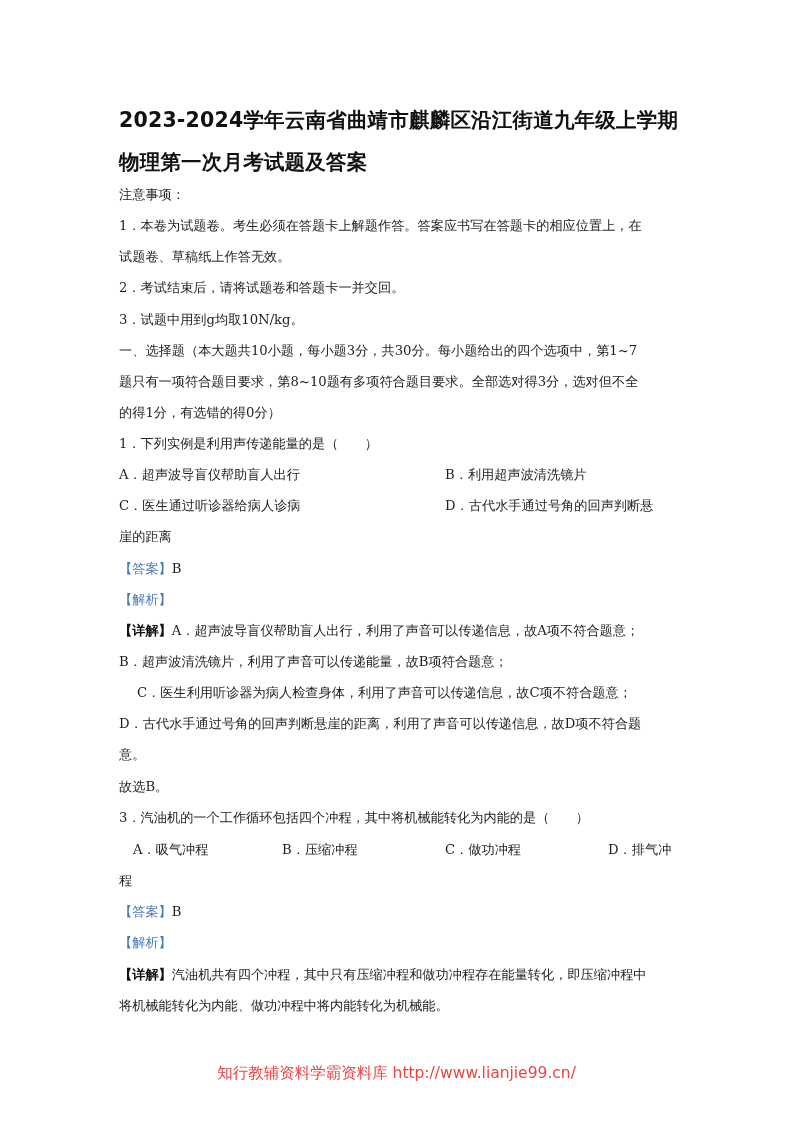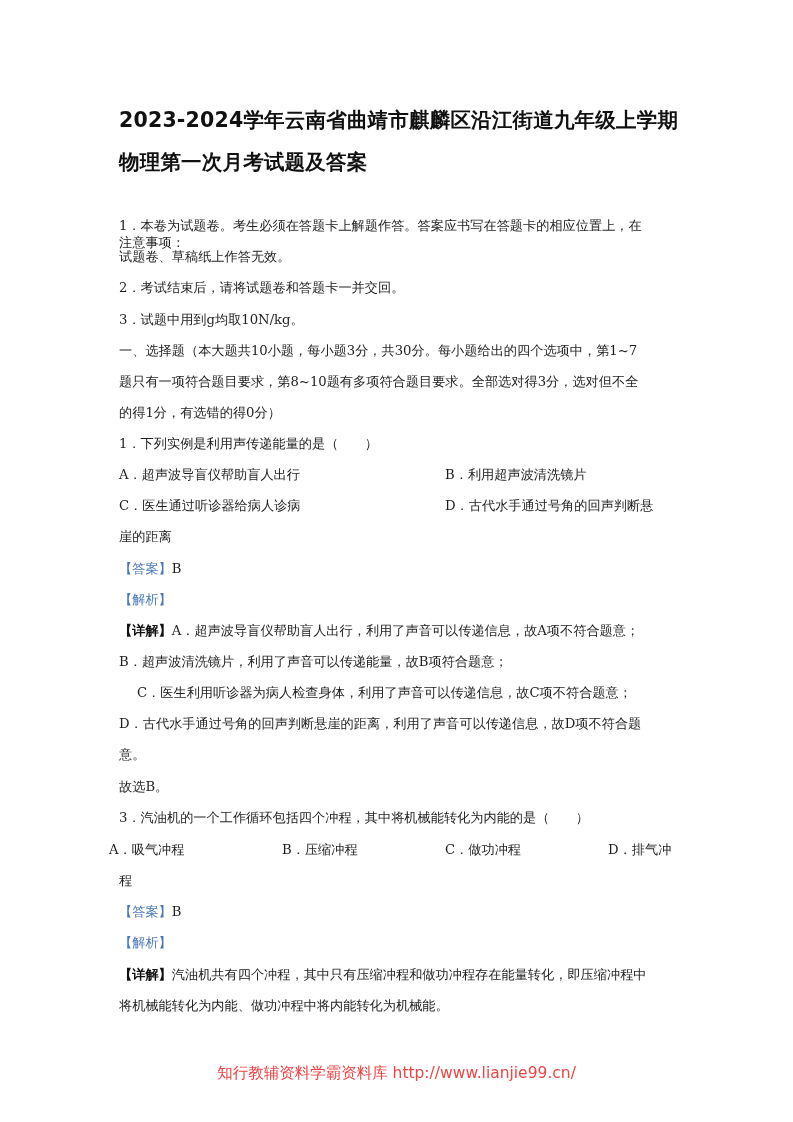--- a/index.html
+++ b/index.html
@@ -29,21 +29,21 @@
   }
 </style>
 </head>
 <body>
 
 <div class="page">
 
   <div class="title" style="top:106px;">2023-2024学年云南省曲靖市麒麟区沿江街道九年级上学期</div>
   <div class="title" style="top:148px;">物理第一次月考试题及答案</div>
 
-  <div class="line" style="top:186px;margin-top:48px;">注意事项：</div>
+  <div class="line" style="top:186px;">注意事项：</div>
   <div class="line" style="top:217px;">1．本卷为试题卷。考生必须在答题卡上解题作答。答案应书写在答题卡的相应位置上，在</div>
   <div class="line" style="top:248px;">试题卷、草稿纸上作答无效。</div>
   <div class="line" style="top:279px;">2．考试结束后，请将试题卷和答题卡一并交回。</div>
   <div class="line" style="top:311px;">3．试题中用到g均取10N/kg。</div>
 
   <div class="line" style="top:342px;">一、选择题（本大题共10小题，每小题3分，共30分。每小题给出的四个选项中，第1~7</div>
   <div class="line" style="top:373px;">题只有一项符合题目要求，第8~10题有多项符合题目要求。全部选对得3分，选对但不全</div>
   <div class="line" style="top:404px;">的得1分，有选错的得0分）</div>
 
   <div class="line" style="top:435px;">1．下列实例是利用声传递能量的是（　　）</div>
@@ -62,21 +62,21 @@
   <div class="line" style="top:653px;">B．超声波清洗镜片，利用了声音可以传递能量，故B项符合题意；</div>
   <div class="line" style="top:622px;">
     <span class="tagb">【详解】</span><span>A．超声波导盲仪帮助盲人出行，利用了声音可以传递信息，故A项不符合题意；</span>
   </div>
   <div class="line" style="top:684px;margin-left:18px;">C．医生利用听诊器为病人检查身体，利用了声音可以传递信息，故C项不符合题意；</div>
   <div class="line" style="top:715px;">D．古代水手通过号角的回声判断悬崖的距离，利用了声音可以传递信息，故D项不符合题</div>
   <div class="line" style="top:746px;">意。</div>
   <div class="line" style="top:778px;">故选B。</div>
 
   <div class="line" style="top:809px;">3．汽油机的一个工作循环包括四个冲程，其中将机械能转化为内能的是（　　）</div>
-  <div class="opt" style="left:109px; top:841px;">A．吸气冲程</div>
+  <div class="opt" style="left:133px; top:841px;">A．吸气冲程</div>
   <div class="opt" style="left:282px; top:841px;">B．压缩冲程</div>
   <div class="opt" style="left:445px; top:841px;">C．做功冲程</div>
   <div class="opt" style="left:608px; top:841px;">D．排气冲</div>
   <div class="opt" style="left:119px; top:872px;">程</div>
 
   <div class="line" style="top:903px;">
     <span class="tag">【答案】</span><span>B</span>
   </div>
   <div class="line" style="top:934px;">
     <span class="tag">【解析】</span>

